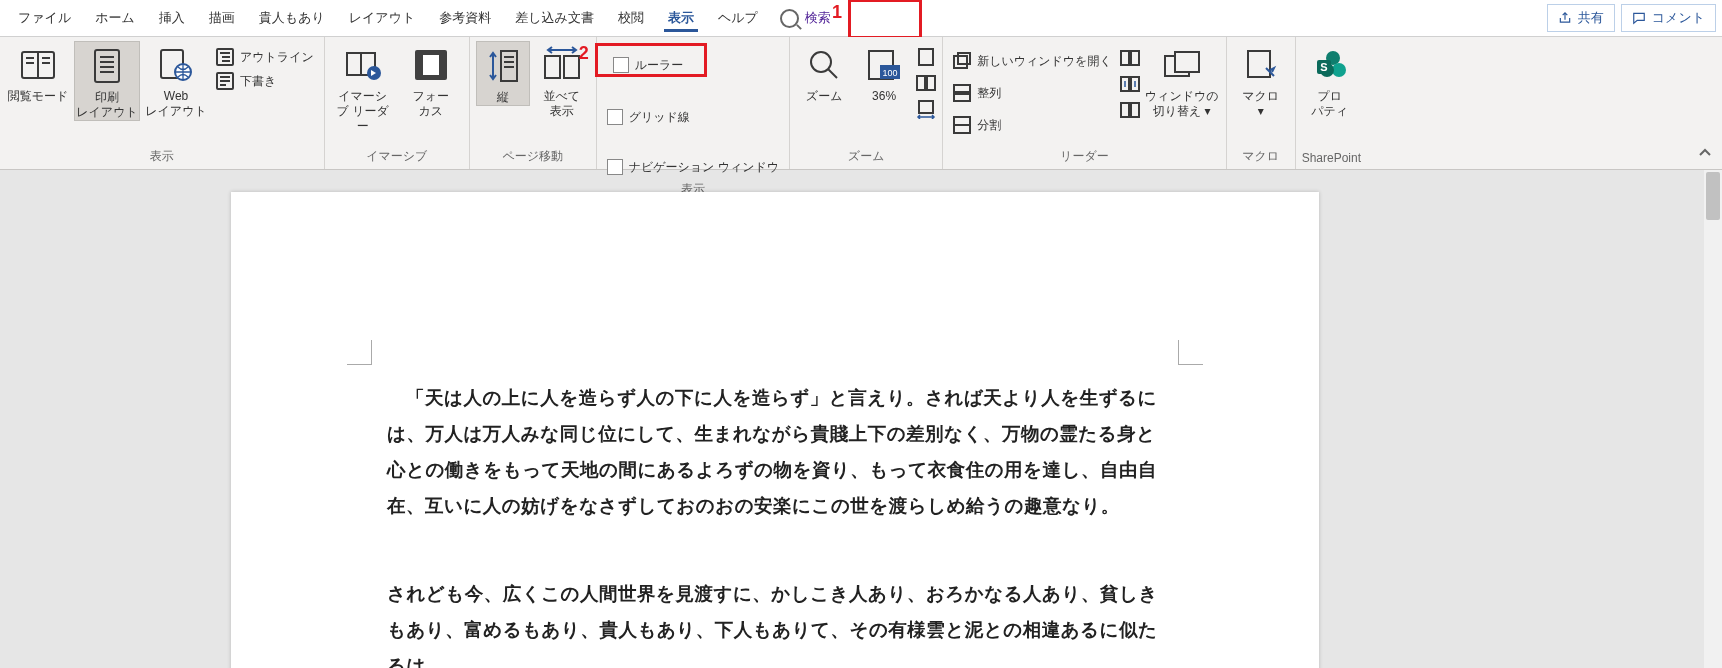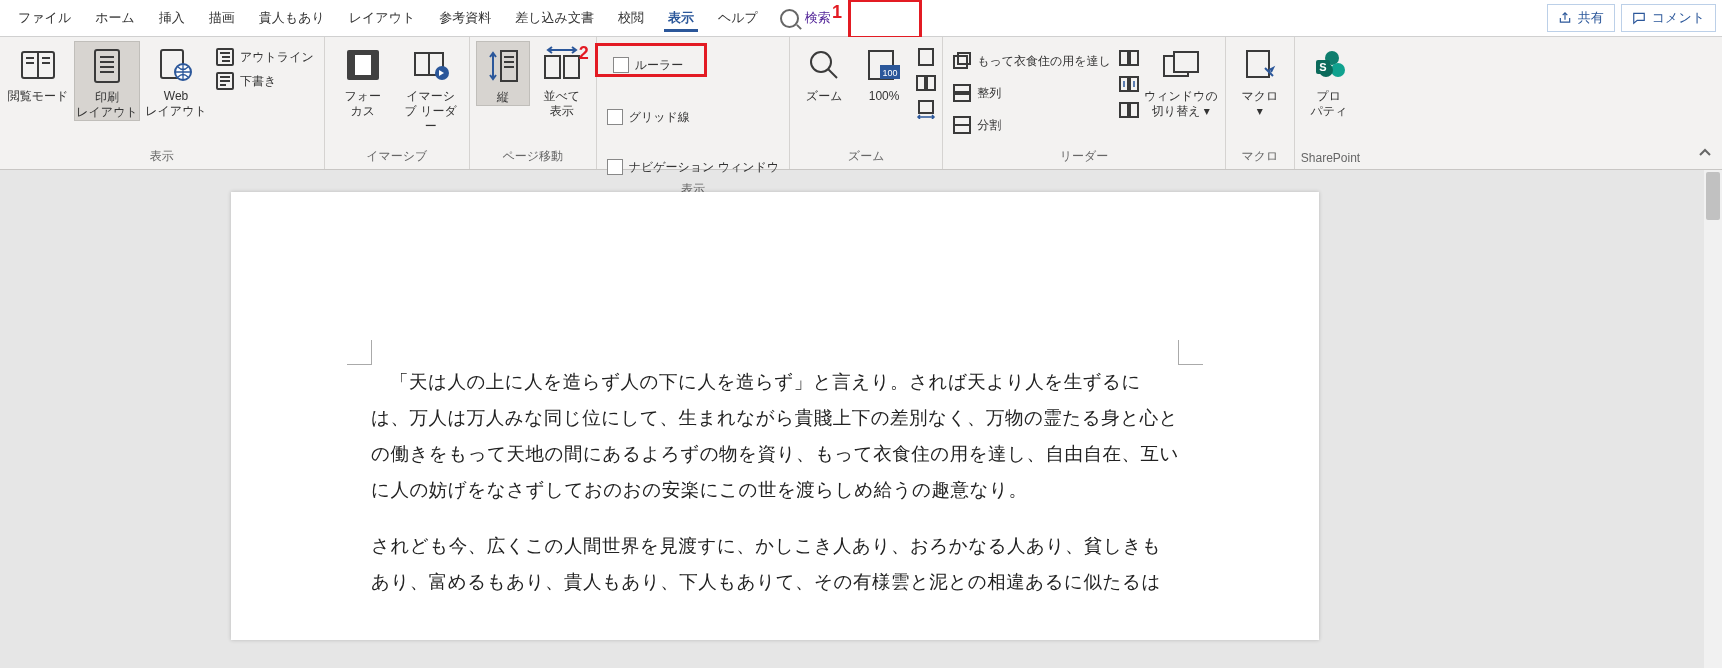--- a/index.html
+++ b/index.html
@@ -35,21 +35,21 @@
   .chk{width:14px;height:14px;border:1px solid #888;background:#fff;flex:0 0 14px;}
   .collapse{position:absolute;right:6px;bottom:6px;width:22px;height:22px;display:flex;align-items:center;justify-content:center;cursor:pointer;}
 
   
   .docarea{position:relative;height:500px;overflow:hidden;}
   .page{position:absolute;left:231px;top:22px;width:1088px;background:#fff;box-shadow:0 0 4px rgba(0,0,0,.2);padding:172px 140px 40px 140px;box-sizing:border-box;}
   .crop{position:absolute;width:24px;height:24px;}
   .crop.tl{left:116px;top:148px;border-left:1px solid #aaa;border-top:1px solid #aaa;transform:rotate(180deg);}
   .crop.tr{right:116px;top:148px;border-left:1px solid #aaa;border-top:1px solid #aaa;transform:rotate(-90deg);}
   .doc-text{font-family:"Yu Mincho","MS Mincho",serif;font-size:18.5px;line-height:36px;color:#222;letter-spacing:0.5px;}
-  .doc-text p{margin:0;text-indent:0;}
+  .doc-text p{margin:16px;text-indent:0;font-weight:bold;}
   .scrollbar{position:absolute;right:0;top:0;bottom:0;width:18px;background:#f1f1f1;}
   .thumb{position:absolute;right:2px;top:2px;width:14px;height:48px;background:#c1c1c1;border-radius:2px;}
 </style>
 </head>
 <body>
 
 <div class="tabstrip" style="position:relative;">
   <div class="tab">ファイル</div>
   <div class="tab">ホーム</div>
   <div class="tab">挿入</div>
@@ -146,38 +146,38 @@
         </div>
       </div>
     </div>
     <div class="group-label">表示</div>
   </div>
 
   <div class="group">
     <div class="group-body">
       <div class="bigbtn">
         <div class="ico">
-          <svg width="36" height="34">
-              <rect x="2" y="2" width="32" height="30" rx="2" fill="#404040"></rect>
-              <rect x="10" y="7" width="16" height="20" fill="#fff"></rect>
-            </svg>
-        </div>
-        <span>フォー</span>
-        <span style="margin-top:-4px;">カス</span>
-      </div>
-      <div class="bigbtn">
-        <div class="ico">
           <svg width="38" height="32">
               <path class="iconbox" d="M3 4h14v22H3zM17 4h14v22H17z"></path>
               <circle cx="30" cy="24" r="7" fill="#2b579a"></circle>
               <path d="M27 21v6l5-3z" fill="#fff"></path>
             </svg>
         </div>
         <span>イマーシ</span>
         <span style="margin-top:-4px;">ブ リーダー</span>
+      </div>
+      <div class="bigbtn">
+        <div class="ico">
+          <svg width="36" height="34">
+              <rect x="2" y="2" width="32" height="30" rx="2" fill="#404040"></rect>
+              <rect x="10" y="7" width="16" height="20" fill="#fff"></rect>
+            </svg>
+        </div>
+        <span>フォー</span>
+        <span style="margin-top:-4px;">カス</span>
       </div>
     </div>
     <div class="group-label">イマーシブ</div>
   </div>
 
   <div class="group">
     <div class="group-body">
       <div class="bigbtn sel" style="width:52px;">
         <div class="ico">
           <svg width="36" height="38">
@@ -240,21 +240,21 @@
         <span>ズーム</span>
       </div>
       <div class="bigbtn" style="width:56px;">
         <div class="ico">
           <svg width="36" height="36">
               <rect x="3" y="4" width="24" height="28" class="iconbox"></rect>
               <rect x="14" y="18" width="20" height="14" fill="#2b579a"></rect>
               <text x="24" y="29" font-size="9" fill="#fff" text-anchor="middle" font-family="sans-serif">100</text>
             </svg>
         </div>
-        <span>100%</span>
+        <span>36%</span>
       </div>
       <div class="col" style="gap:6px;padding-top:6px;">
         <svg width="20" height="20" class="iconbox">
             <rect x="3" y="2" width="14" height="16"></rect>
           </svg>
         <svg width="20" height="20" class="iconbox">
             <rect x="1" y="3" width="8" height="14"></rect>
             <rect x="11" y="3" width="8" height="14"></rect>
           </svg>
         <svg width="20" height="20">
@@ -267,21 +267,21 @@
   </div>
 
   <div class="group">
     <div class="group-body">
       <div class="col" style="gap:8px;padding-top:8px;">
         <div class="smallrow">
           <svg class="smico iconbox" viewBox="0 0 18 18">
               <rect x="1" y="4" width="13" height="12"></rect>
               <rect x="5" y="1" width="12" height="11"></rect>
             </svg>
-          <span>もって衣食住の用を達し</span>
+          <span>新しいウィンドウを開く</span>
         </div>
         <div class="smallrow">
           <svg class="smico iconbox" viewBox="0 0 18 18">
               <rect x="1" y="1" width="16" height="7"></rect>
               <rect x="1" y="10" width="16" height="7"></rect>
             </svg>
           <span>整列</span>
         </div>
         <div class="smallrow">
           <svg class="smico iconbox" viewBox="0 0 18 18">

